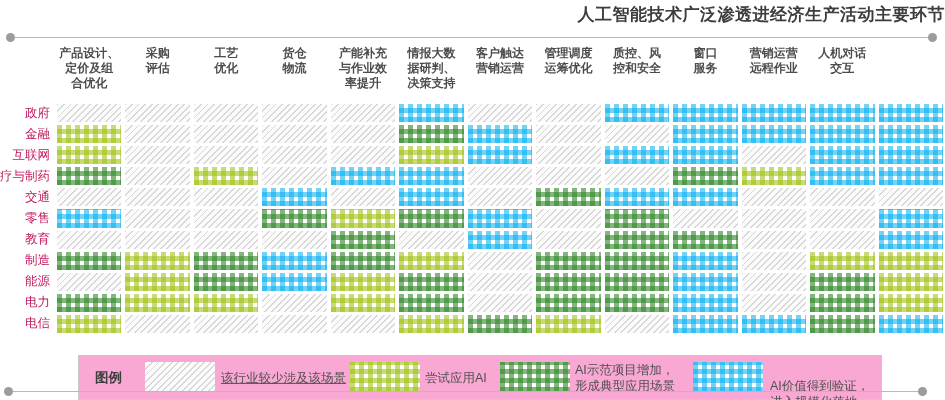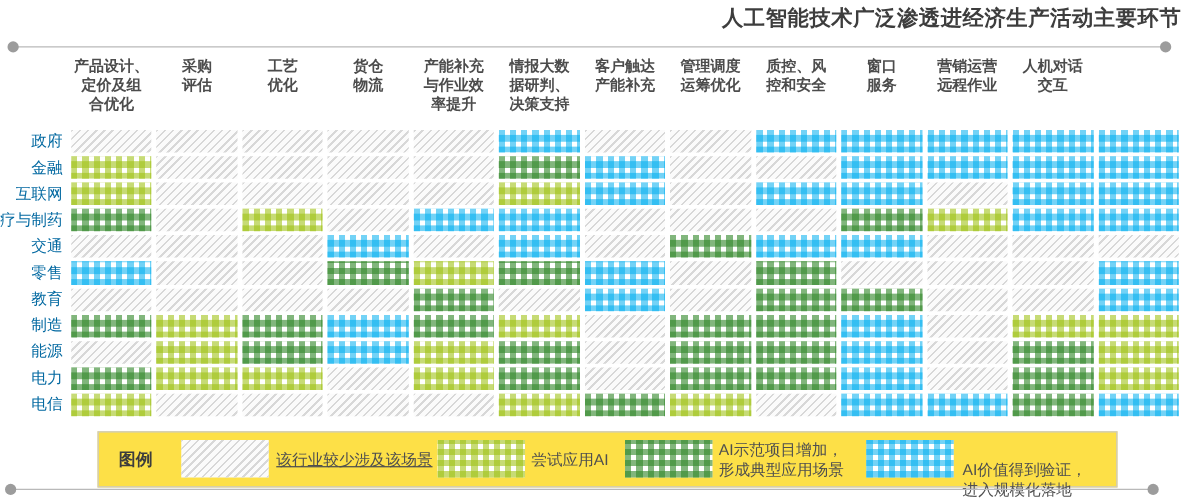--- a/index.html
+++ b/index.html
@@ -25,21 +25,21 @@
     font-size:12px; font-weight:bold; color:#4c4c4c; line-height:1.25;
     text-align:center; white-space:pre-line;
   }
 
   #row-labels {
     position:absolute; left:0; top:104px; width:53px; height:229px;
     display:grid; grid-template-rows:repeat(11,1fr); row-gap:3px;
   }
   .rlabel {
     display:flex; align-items:center; justify-content:flex-end; overflow:hidden;
-    font-size:12.5px; color:#0369a1; white-space:nowrap; padding-right:3px;
+    font-size:12.5px; color:#be185d; white-space:nowrap; padding-right:3px;
   }
 
   #grid {
     position:absolute; left:57px; top:104px; width:886px; height:229px;
     display:grid; grid-template-columns:repeat(13,1fr);
     grid-template-rows:repeat(11,1fr); gap:3px 4px;
   }
   .p-low {
     background-color:#fbfbfb;
     background-image:repeating-linear-gradient(135deg,#d8d8d8 0 1.4px,rgba(255,255,255,0) 1.4px 4.6px);
@@ -57,22 +57,22 @@
       repeating-linear-gradient(90deg, rgba(52,137,44,.62) 0 5px, rgba(255,255,255,0) 5px 9px);
   }
   .p-scale {
     background-color:#fff;
     background-image:
       repeating-linear-gradient(0deg,  rgba(0,174,239,.55) 0 5px, rgba(255,255,255,0) 5px 9px),
       repeating-linear-gradient(90deg, rgba(0,174,239,.55) 0 5px, rgba(255,255,255,0) 5px 9px);
   }
 
   .legend-box {
-    position:absolute; left:78px; top:345px; width:802px; height:43px;
-    border:1px solid #c9c9c9; background:#fde047;padding-left:12px;
+    position:absolute; left:78px; top:355px; width:802px; height:43px;
+    border:1px solid #c9c9c9; background:#f9a8d4;
   }
   .legend-title {
     position:absolute; left:16px; top:50%; transform:translateY(-50%);
     font-weight:bold; font-size:13.5px; color:#3d3d3d;
   }
   .lswatch { position:absolute; top:6px; width:70px; height:30px; }
   .llabel {
     position:absolute; top:50%; transform:translateY(-50%);
     font-size:12.5px; color:#4f4f4f; white-space:pre-line; line-height:1.3;
   }
@@ -99,21 +99,21 @@
 优化</div>
       <div class="hcell">货仓
 物流</div>
       <div class="hcell">产能补充
 与作业效
 率提升</div>
       <div class="hcell">情报大数
 据研判、
 决策支持</div>
       <div class="hcell">客户触达
-产能补充</div>
+营销运营</div>
       <div class="hcell">管理调度
 运筹优化</div>
       <div class="hcell">质控、风
 控和安全</div>
       <div class="hcell">窗口
 服务</div>
       <div class="hcell">营销运营
 远程作业</div>
       <div class="hcell">人机对话
 交互</div>

